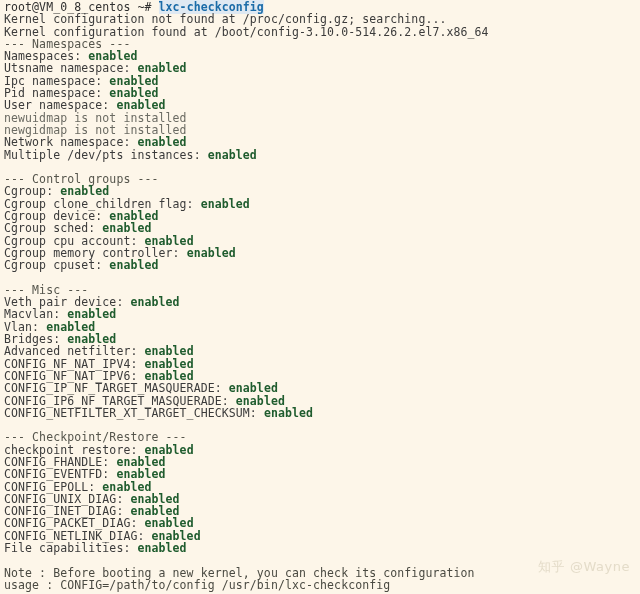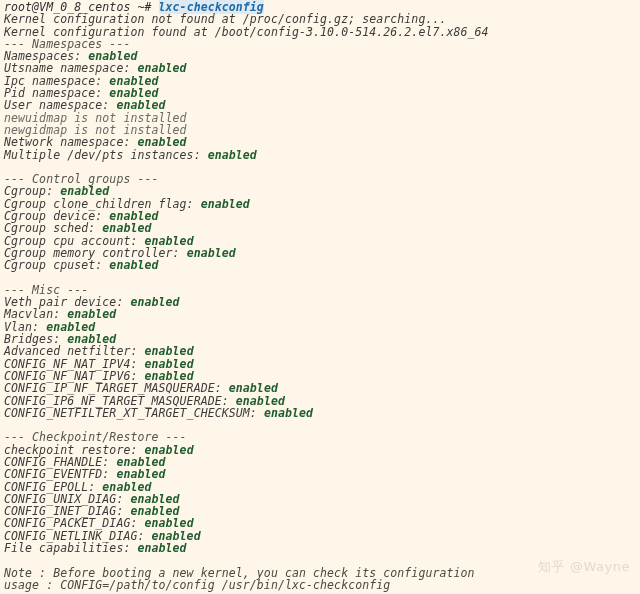--- a/index.html
+++ b/index.html
@@ -31,21 +31,20 @@
     font-size: 11.5px;
     line-height: 12.3px;
     color: #3b3b3b;
     white-space: pre;
     letter-spacing: 0.1px;
   }
   .line {
     height: 12.3px;
     white-space: pre;
     display: block;
-    font-style: italic;
   }
   .line.blank {
     height: 12.3px;
   }
   
   .tok-prompt {
     color: #2f2f2f;
   }
   .tok-cmd {
     color: #1b6ca8;

